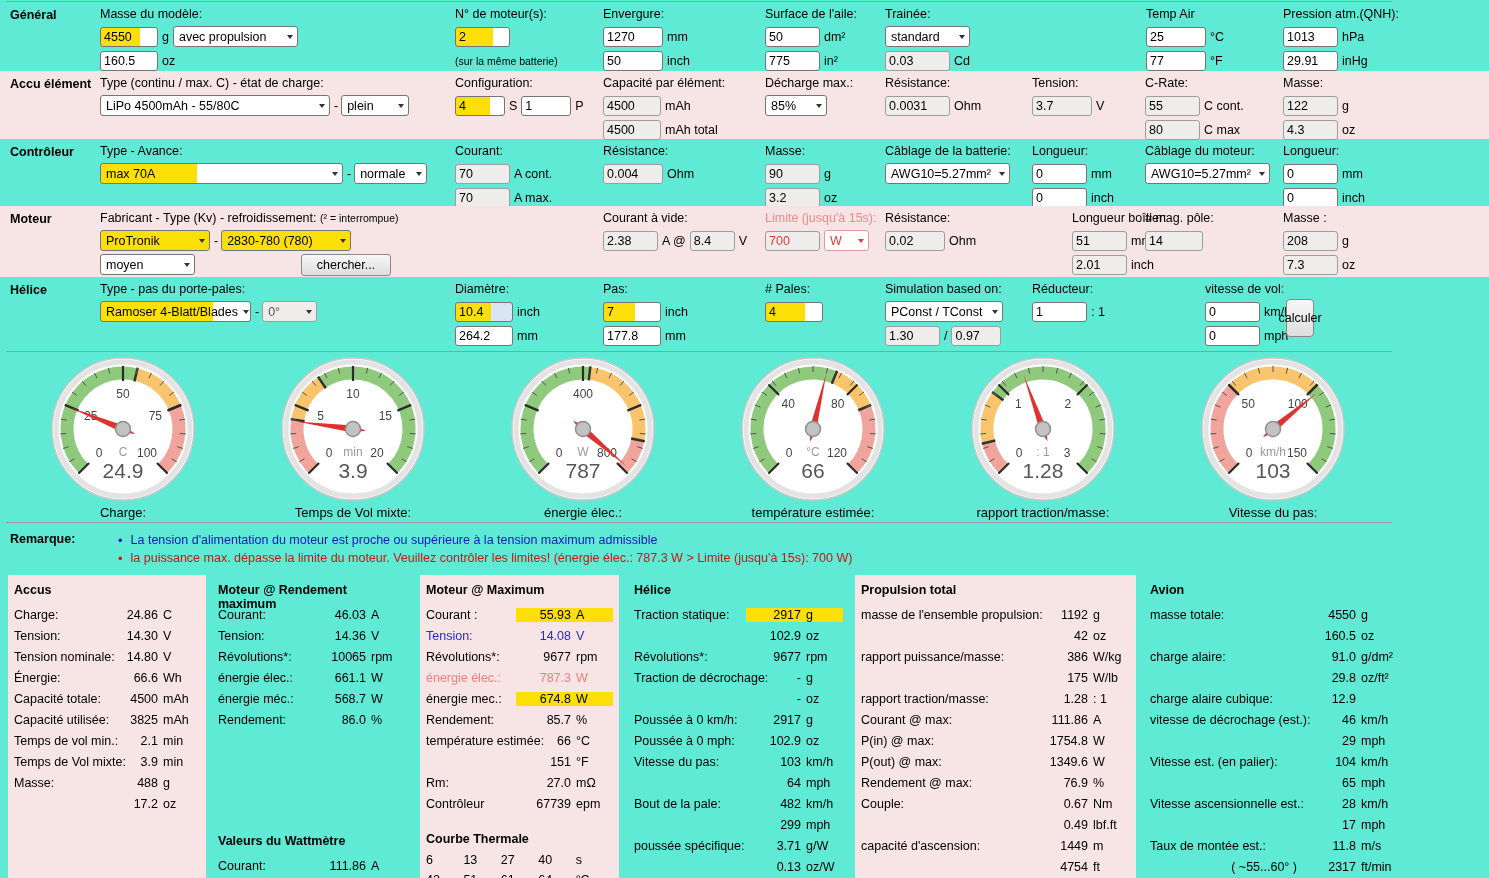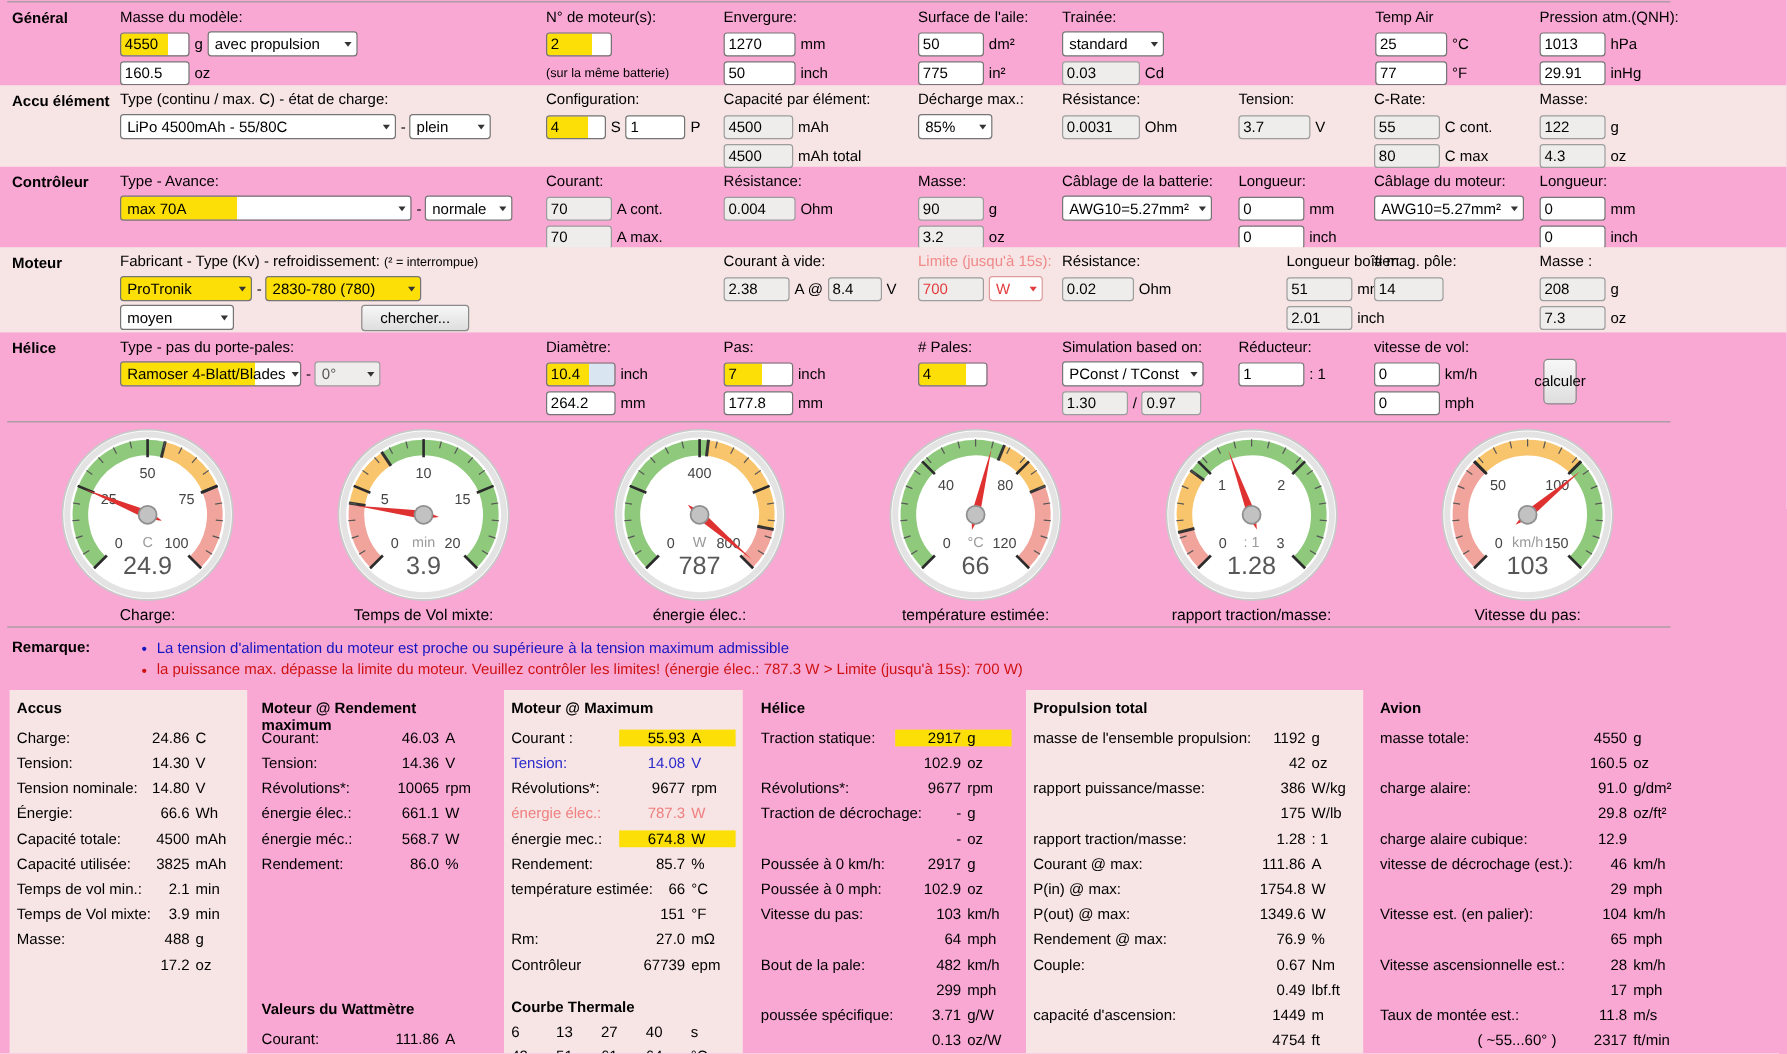--- a/index.html
+++ b/index.html
@@ -1,18 +1,18 @@
 <!DOCTYPE html>
 <html><head>
 <meta charset="utf-8">
 <style>
 :root{--pink:#f7e4e4;--yellow:#fcdf06;}
 *{box-sizing:border-box}
 body{margin:0;background:#fff}
-.page{position:relative;width:1489px;height:878px;background:#f9a8d4;overflow:hidden;
+.page{position:relative;width:1489px;height:878px;background:#5eead4;overflow:hidden;
   font-family:"Liberation Sans","DejaVu Sans",sans-serif;font-size:12.5px;color:#000}
 .sep{position:absolute;left:6px;width:1386px;border-top:1px solid #9a9a9a;height:0}
 #sep0{top:1px}#sep1{top:351px}#sep2{top:522px}
 .row{position:absolute;left:0;width:100%}
 #r1{top:2px;height:69px}
 #r2{top:71px;height:68px;background:var(--pink)}
 #r3{top:139px;height:67px}
 #r4{top:206px;height:71px;background:var(--pink)}
 #r5{top:277px;height:74px}
 .rowhead{position:absolute;left:10px;top:6px;font-weight:700;white-space:nowrap}
@@ -474,21 +474,21 @@
         <input class="inp ro w50" value="0.97" style="">
       </div>
     </div>
     <div class="fg" style="left:1032px">
       <div class="flabel">Réducteur:</div>
       <div class="frow">
           <input class="inp w55" value="1" style="">
           <span class="unit">: 1</span>
         </div>
     </div>
-    <div class="fg" style="left:1145px">
+    <div class="fg" style="left:1205px">
       <div class="flabel">vitesse de vol:</div>
       <div class="frow">
           <input class="inp w55" value="0" style="">
           <span class="unit">km/h</span>
         </div>
       <div class="frow">
           <input class="inp w55" value="0" style="">
           <span class="unit">mph</span>
         </div>
     </div>

